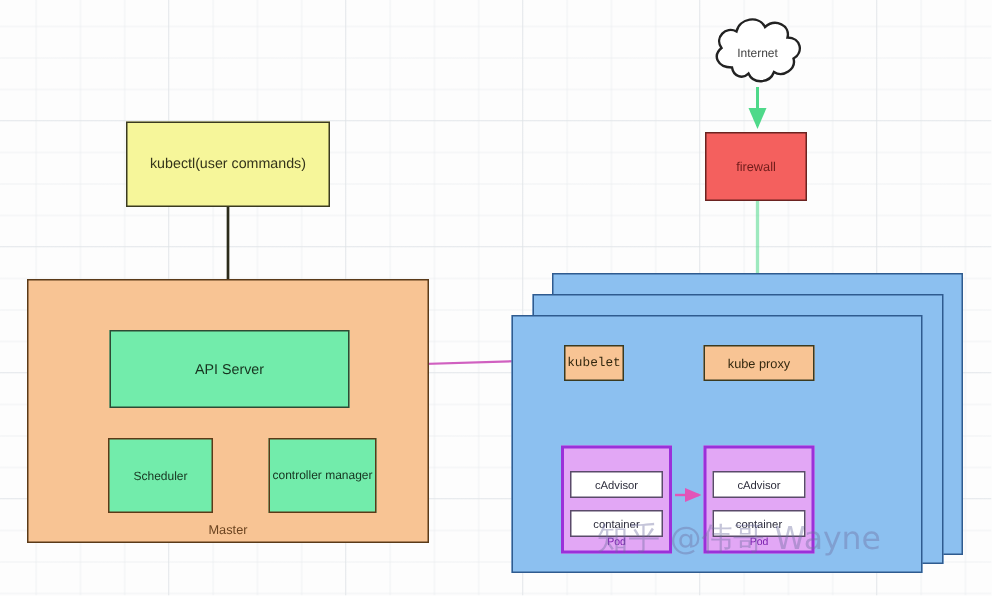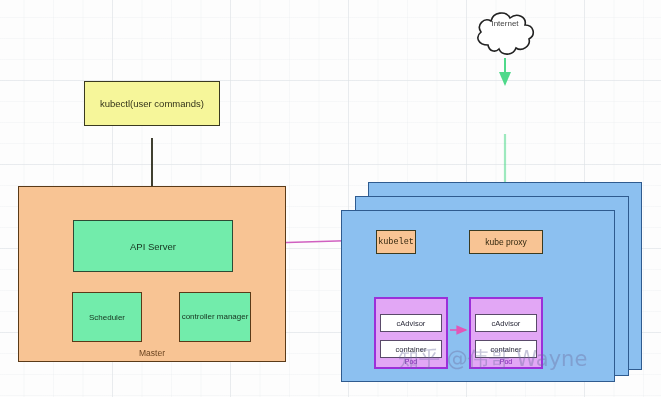--- a/index.html
+++ b/index.html
@@ -19,21 +19,21 @@
       linear-gradient(to right, rgba(233,236,239,.35) 1px, transparent 1px),
       linear-gradient(to bottom, rgba(233,236,239,.35) 1px, transparent 1px);
     background-size:118px 84px,118px 84px,29.5px 21px,29.5px 21px;
     background-position:-6px -4px,-6px -4px,-6px -4px,-6px -4px;
   }
   .box{position:absolute;box-sizing:border-box;display:flex;
        align-items:center;justify-content:center;text-align:center;}
   .lbl{position:absolute;box-sizing:border-box;text-align:center;}
 
   
-  #kubectl{left:84px;top:81px;width:136px;height:45px;
+  #kubectl{left:84px;top:81px;width:136px;height:57px;
     background:#f6f69a;border:1.6px solid #3a3a20;
     font-size:9.5px;color:#33331a;}
 
   
   #master{left:18px;top:186px;width:268px;height:176px;
     background:#f8c494;border:1.6px solid #5a3a18;}
   #master-label{left:18px;top:348px;width:268px;font-size:8.5px;color:#6b4420;}
   #apiserver{left:73px;top:220px;width:160px;height:52px;
     background:#72ecab;border:1.6px solid #2d4a34;font-size:9.5px;color:#16331f;}
   #scheduler{left:72px;top:292px;width:70px;height:50px;
@@ -65,21 +65,21 @@
         border:1.4px solid #5a4a6a;display:flex;align-items:center;
         justify-content:center;font-size:7.5px;color:#2b2b3a;}
   #p1-cad{left:380px;top:314px;width:62px;height:18px;}
   #p1-con{left:380px;top:340px;width:62px;height:18px;}
   #p2-cad{left:475px;top:314px;width:62px;height:18px;}
   #p2-con{left:475px;top:340px;width:62px;height:18px;}
 
   
   #cloud{position:absolute;left:470px;top:7px;width:70px;height:52px;}
   #cloud svg{display:block;}
-  #cloud-label{position:absolute;left:470px;top:19px;width:70px;
+  #cloud-label{position:absolute;left:470px;top:31px;width:70px;
     text-align:center;font-size:8px;color:#444;}
 
   
   #firewall{left:470px;top:88px;width:68px;height:46px;
     background:#f4605e;border:1.6px solid #6b2320;font-size:8.5px;color:#6e1c1a;}
 
   svg.conn{position:absolute;left:0;top:0;width:661px;height:397px;
     pointer-events:none;overflow:visible;}
 
   
@@ -158,16 +158,17 @@
   <div id="cloud">
     <svg width="70" height="52" viewBox="0 0 70 52">
       <path d="M18,38 C8,38 5,30 11,25 C6,18 14,10 21,14
                C23,5 36,3 40,11 C47,5 57,10 55,18
                C64,18 66,28 59,32 C61,39 52,45 46,41
                C43,49 32,49 29,42 C25,46 19,44 18,38 Z" fill="#ffffff" stroke="#222" stroke-width="1.6"></path>
     </svg>
   </div>
   <div id="cloud-label">Internet</div>
 
+  <div class="box" id="firewall">firewall</div>
 
   <div id="wm1">知乎 @伟哥 Wayne</div>
 
 </div>
 
 </body></html>

